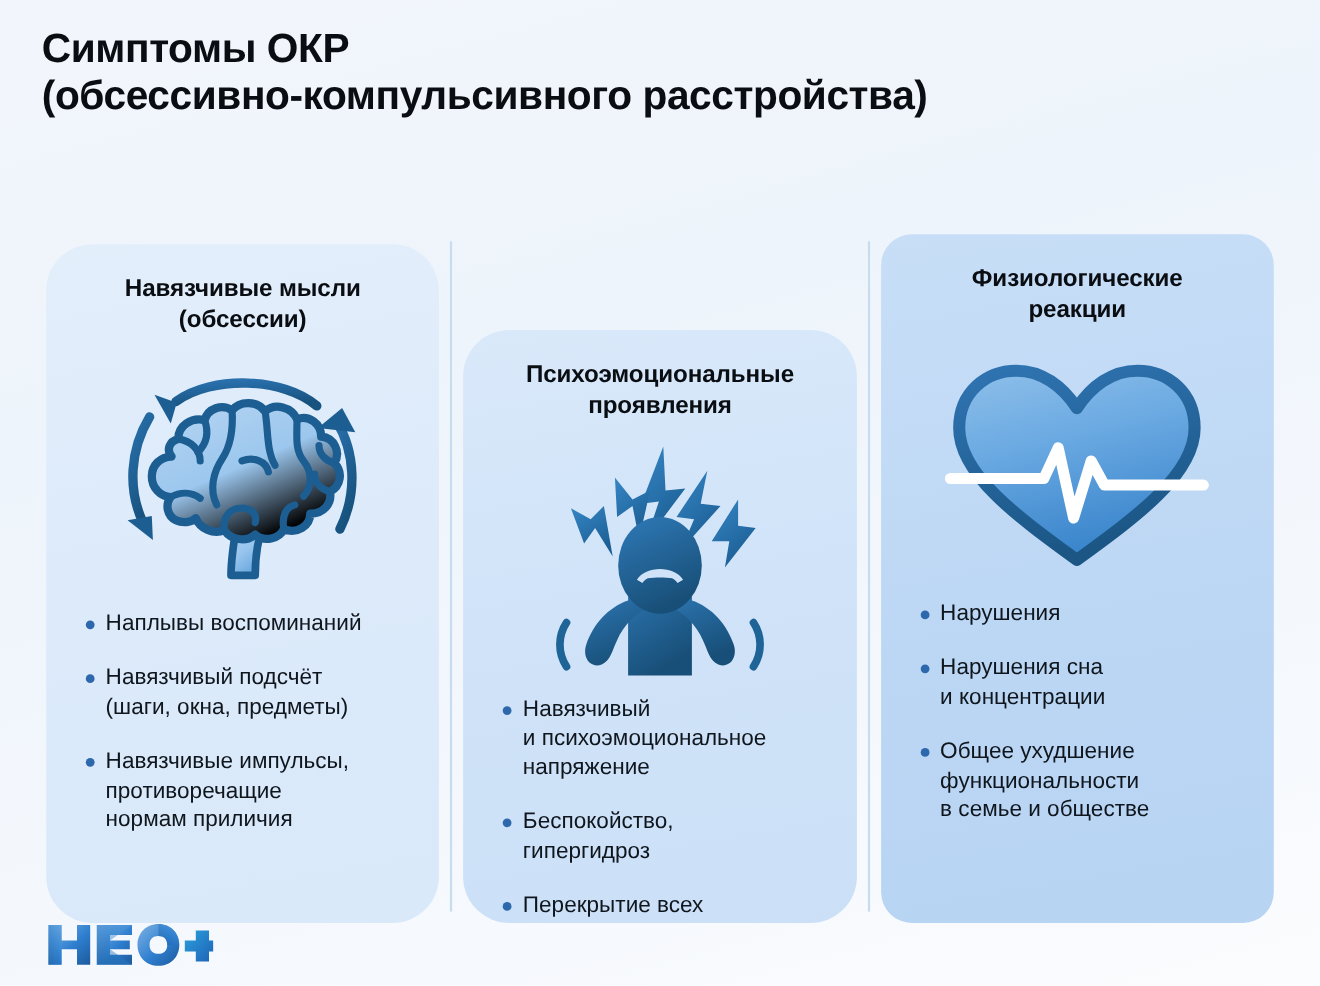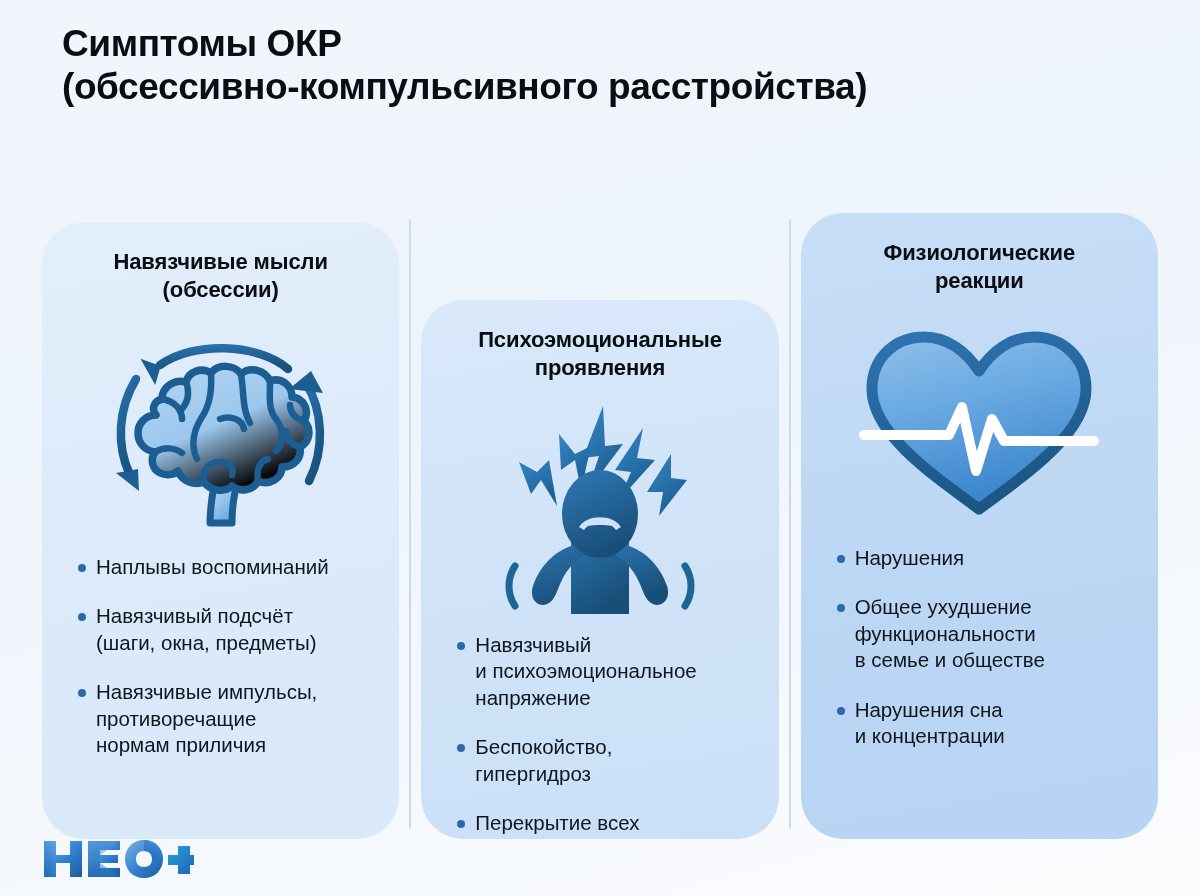--- a/index.html
+++ b/index.html
@@ -7,21 +7,21 @@
   html, body { width:1200px; height:896px; }
   body {
     font-family: "Liberation Sans", "DejaVu Sans", sans-serif;
     background: linear-gradient(165deg, #f2f6fc 0%, #eef4fb 35%, #f4f8fd 70%, #fbfcfe 100%);
     position: relative;
     overflow: hidden;
     color: #0d1117;
   }
 
   
-  .header { padding: 22px 40px 0 62px; }
+  .header { padding: 22px 40px 0 38px; }
   .title {
     font-size: 37px;
     font-weight: 700;
     letter-spacing: -0.4px;
     line-height: 1.17;
     color: #0a0d11;
     white-space: pre-line;
   }
   .subtitle {
     margin-top: 16px;
@@ -52,21 +52,21 @@
   }
   .card {
     border-radius: 42px;
     position: relative;
     padding: 26px 22px 26px 22px;
     overflow: hidden;
     flex: 1 1 0;
   }
   .card-1 { background: linear-gradient(170deg, #e3eefb 0%, #dceafa 50%, #d9e9f9 100%); height: 617px; }
   .card-2 { background: linear-gradient(170deg, #d9e9fa 0%, #cfe2f8 55%, #cbe0f7 100%); height: 539px; }
-  .card-3 { background: linear-gradient(170deg, #c8def7 0%, #bcd7f4 55%, #b7d4f3 100%); height: 626px; }
+  .card-3 { background: linear-gradient(170deg, #c8def7 0%, #bcd7f4 55%, #b7d4f3 100%); height: 626px; border-radius: 28px; }
 
   .card-title {
     text-align: center;
     font-size: 22px;
     font-weight: 700;
     line-height: 1.26;
     color: #0a0d11;
     white-space: pre-line;
     letter-spacing: -0.1px;
     min-height: 58px;
@@ -297,28 +297,28 @@
       </svg>
     </div>
 
     <div class="bullets">
       <div class="bullet">
         <span class="dot"></span>
         <span class="bullet-text">Нарушения</span>
       </div>
       <div class="bullet">
         <span class="dot"></span>
+        <span class="bullet-text">Нарушения сна
+и концентрации</span>
+      </div>
+      <div class="bullet">
+        <span class="dot"></span>
         <span class="bullet-text">Общее ухудшение
 функциональности
 в семье и обществе</span>
-      </div>
-      <div class="bullet">
-        <span class="dot"></span>
-        <span class="bullet-text">Нарушения сна
-и концентрации</span>
       </div>
     </div>
   </div>
 
 </div>
 
 <div class="logo">
   <svg width="152" height="42" viewBox="0 0 152 42" aria-hidden="true">
     <defs>
       <linearGradient id="lgA" x1="0" y1="0" x2="1" y2="1">

